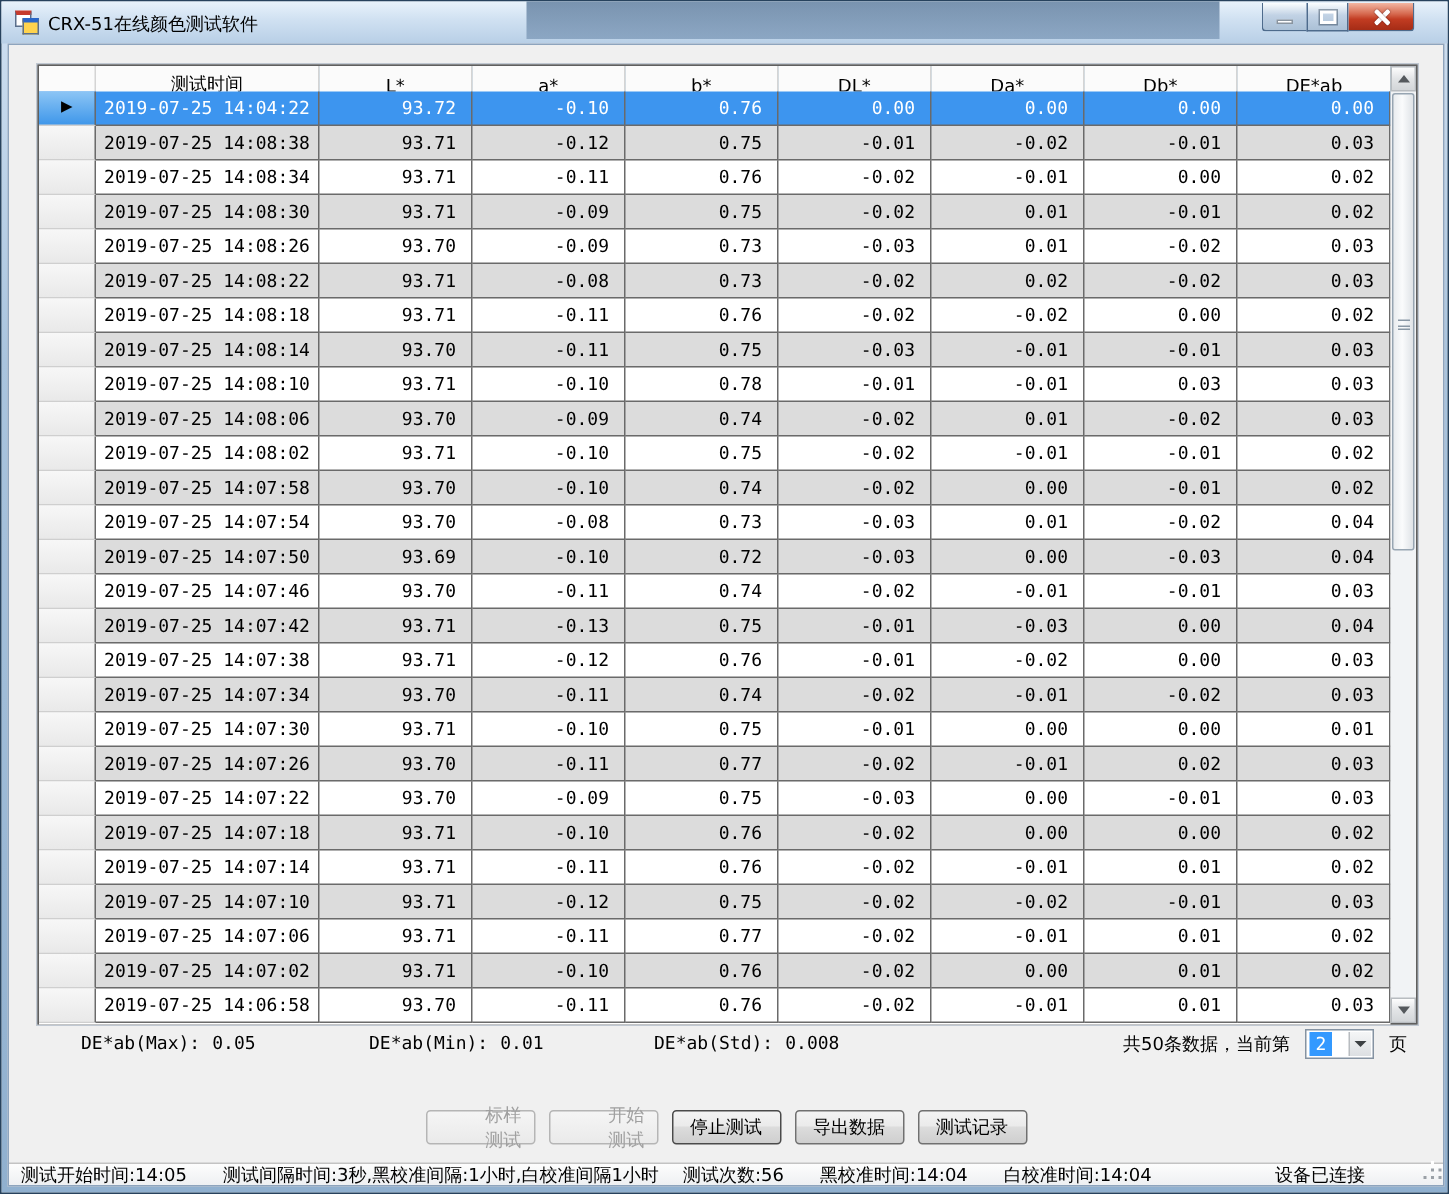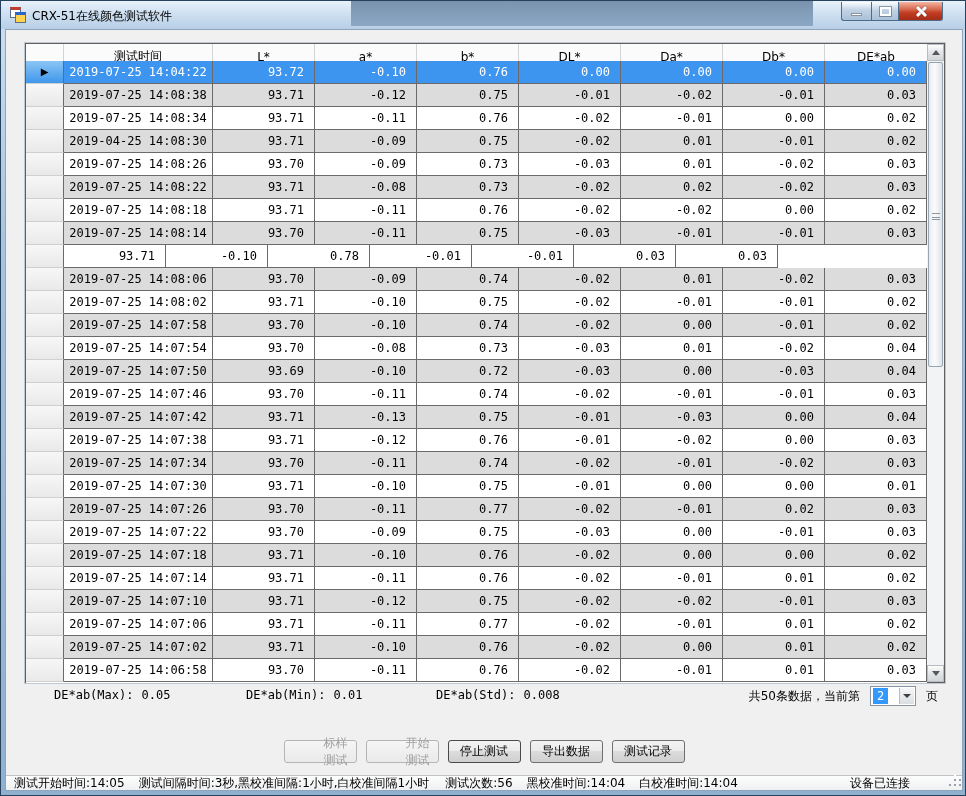--- a/index.html
+++ b/index.html
@@ -106,21 +106,21 @@
     font-family:"DejaVu Sans","Liberation Sans",sans-serif; font-size:12px; color:#000;
     display:flex; align-items:center; justify-content:center; }
   .btn.default { border-color:#4a4a4a; }
   .btn.disabled { color:#a0a0a0; border-color:#b5b5b5;
     background:linear-gradient(180deg,#f5f5f5,#eaeaea);padding-left:39px; }
 
   
   .statusbar { position:absolute; left:0; bottom:0; width:100%; height:15px;
     background:linear-gradient(180deg,#fdfdfd,#eef0f2); border-top:1px solid #c3c3c3;
     display:flex; align-items:center; white-space:nowrap; }
-  .statusbar .seg { margin-left:14px; }
+  .statusbar .seg { margin-left:24px; }
   .statusbar .seg.first { margin-left:8px; }
   .statusbar .seg.gap { margin-left:16px; }
   .statusbar .device { position:absolute; right:52px; }
   .grip { position:absolute; right:4px; bottom:4px; width:14px; height:12px; }
   .grip::before { content:""; position:absolute; left:10px; top:0; width:2px; height:2px; background:#9aa0a6;
     box-shadow:5px 5px #9aa0a6, 0 5px #9aa0a6, -5px 10px #9aa0a6, 0 10px #9aa0a6, 5px 10px #9aa0a6,
                5px 0 #fff inset; }
 </style>
 </head>
 <body>
@@ -192,21 +192,21 @@
             <div class="cell num col-num">93.71</div>
             <div class="cell num col-num">-0.11</div>
             <div class="cell num col-num">0.76</div>
             <div class="cell num col-num">-0.02</div>
             <div class="cell num col-num">-0.01</div>
             <div class="cell num col-num">0.00</div>
             <div class="cell num col-num">0.02</div>
           </div>
           <div class="grow alt">
             <div class="cell rowhdr"></div>
-            <div class="cell time col-time">2019-04-25 14:08:30</div>
+            <div class="cell time col-time">2019-07-25 14:08:30</div>
             <div class="cell num col-num">93.71</div>
             <div class="cell num col-num">-0.09</div>
             <div class="cell num col-num">0.75</div>
             <div class="cell num col-num">-0.02</div>
             <div class="cell num col-num">0.01</div>
             <div class="cell num col-num">-0.01</div>
             <div class="cell num col-num">0.02</div>
           </div>
           <div class="grow">
             <div class="cell rowhdr"></div>
@@ -247,20 +247,21 @@
             <div class="cell num col-num">93.70</div>
             <div class="cell num col-num">-0.11</div>
             <div class="cell num col-num">0.75</div>
             <div class="cell num col-num">-0.03</div>
             <div class="cell num col-num">-0.01</div>
             <div class="cell num col-num">-0.01</div>
             <div class="cell num col-num">0.03</div>
           </div>
           <div class="grow">
             <div class="cell rowhdr"></div>
+            <div class="cell time col-time">2019-07-25 14:08:10</div>
             <div class="cell num col-num">93.71</div>
             <div class="cell num col-num">-0.10</div>
             <div class="cell num col-num">0.78</div>
             <div class="cell num col-num">-0.01</div>
             <div class="cell num col-num">-0.01</div>
             <div class="cell num col-num">0.03</div>
             <div class="cell num col-num">0.03</div>
           </div>
           <div class="grow alt">
             <div class="cell rowhdr"></div>

